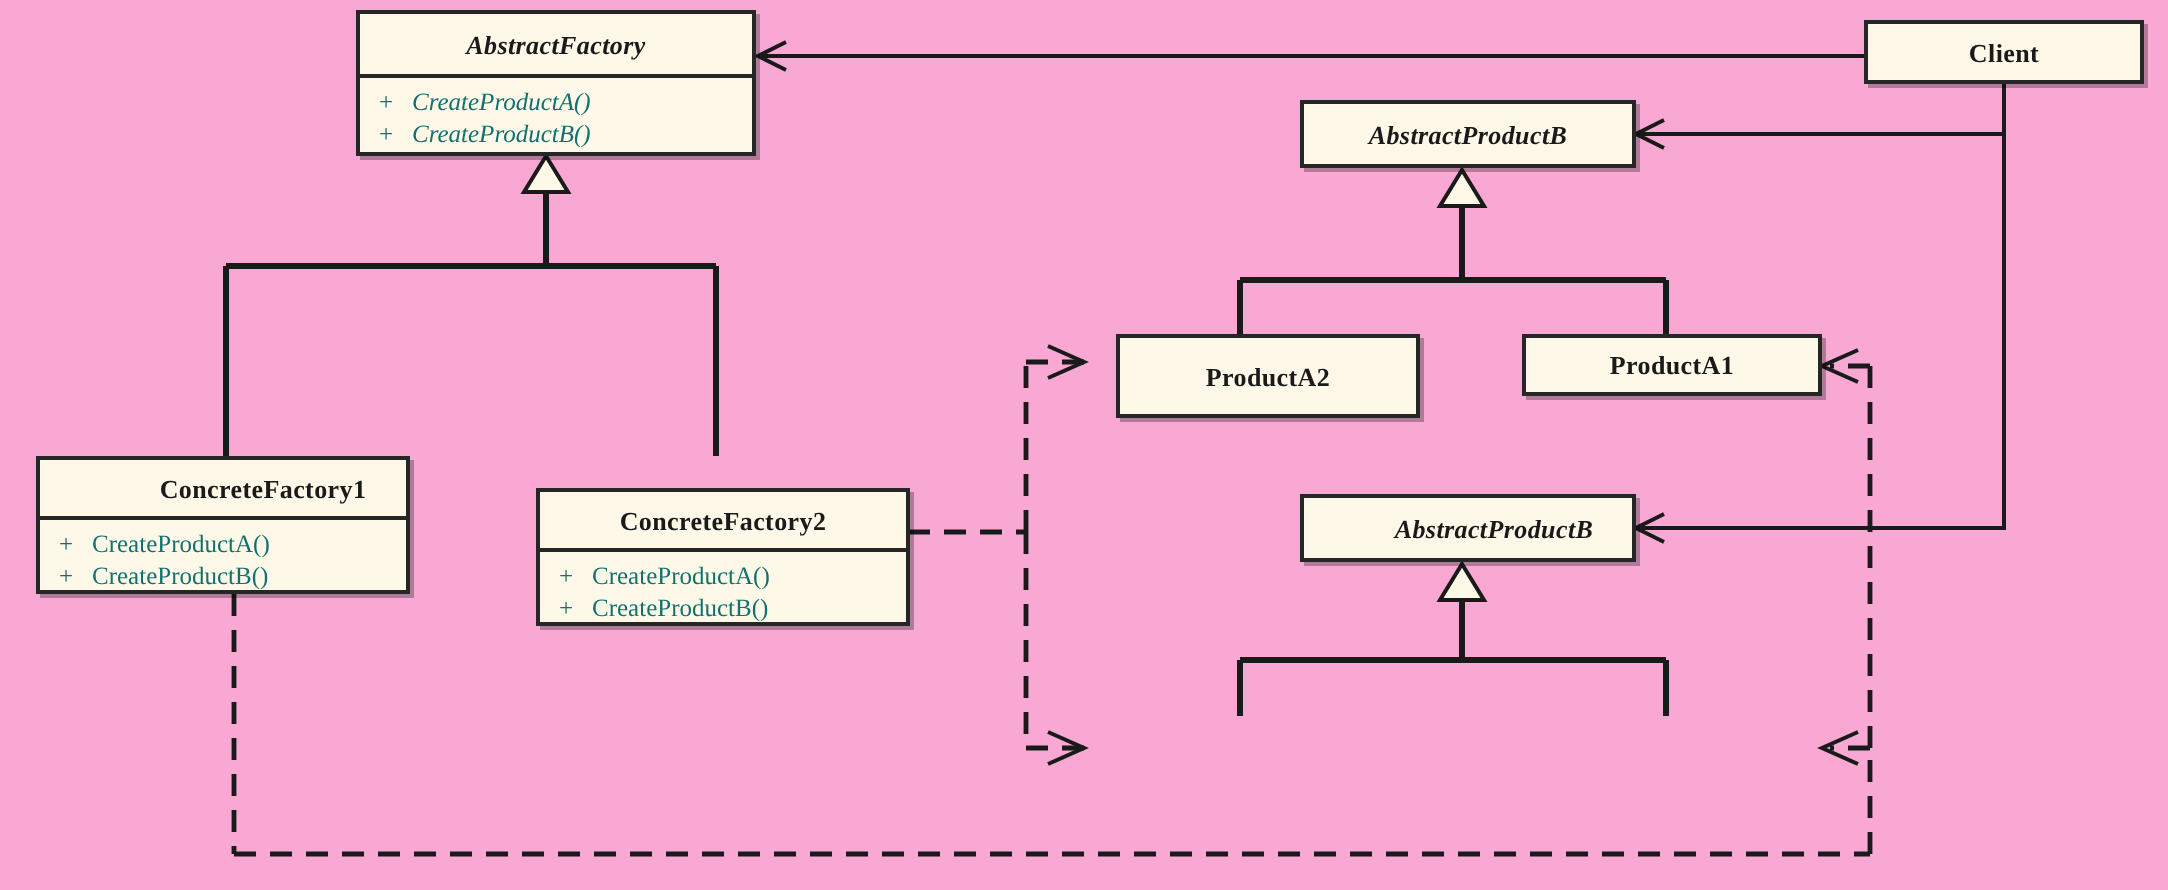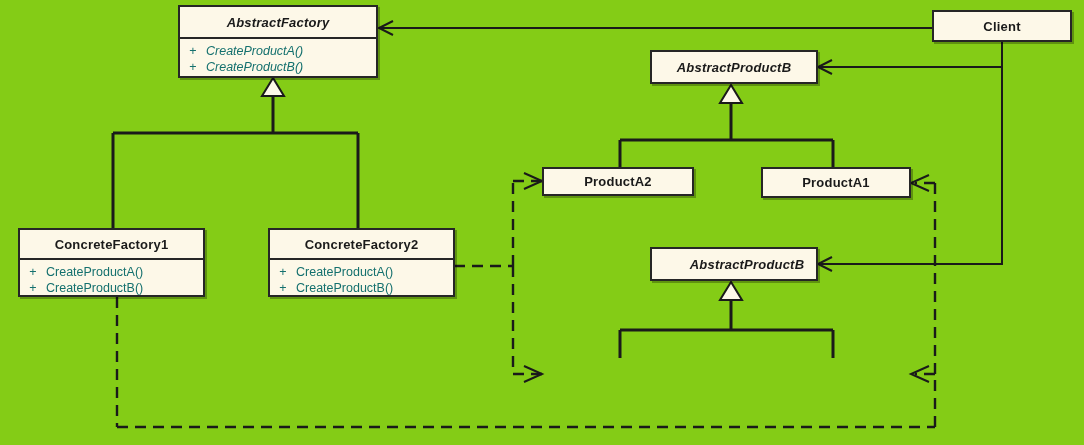--- a/index.html
+++ b/index.html
@@ -8,22 +8,23 @@
     padding: 0;
     background: #ffffff;
   }
   body {
     font-family: "Liberation Sans", sans-serif;
   }
   #diagram-root {
     position: relative;
     width: 1084px;
     height: 445px;
-    background: #84cc16;
+    background: #f9a8d4;
     overflow: hidden;
+    font-family: Liberation Serif, serif;
   }
   #edge-layer {
     position: absolute;
     left: 0;
     top: 0;
     width: 1084px;
     height: 445px;
   }
   .uml-box {
     position: absolute;
@@ -161,54 +162,54 @@
         <span class="sig">CreateProductA()</span>
       </div>
       <div class="uml-member italic">
         <span class="vis">+</span>
         <span class="sig">CreateProductB()</span>
       </div>
     </div>
   </div>
 
   <div class="uml-box" style="left:18px; top:228px; width:187px; height:69px;">
-    <div class="uml-title" style="height:28px;">ConcreteFactory1</div>
+    <div class="uml-title" style="height:28px;margin-left:20px;">ConcreteFactory1</div>
     <div class="uml-divider"></div>
     <div class="uml-members">
       <div class="uml-member roman">
         <span class="vis">+</span>
         <span class="sig">CreateProductA()</span>
       </div>
       <div class="uml-member roman">
         <span class="vis">+</span>
         <span class="sig">CreateProductB()</span>
       </div>
     </div>
   </div>
 
-  <div class="uml-box" style="left:268px; top:228px; width:187px; height:69px;">
+  <div class="uml-box" style="left:268px; top:244px; width:187px; height:69px;">
     <div class="uml-title" style="height:28px;">ConcreteFactory2</div>
     <div class="uml-divider"></div>
     <div class="uml-members">
       <div class="uml-member roman">
         <span class="vis">+</span>
         <span class="sig">CreateProductA()</span>
       </div>
       <div class="uml-member roman">
         <span class="vis">+</span>
         <span class="sig">CreateProductB()</span>
       </div>
     </div>
   </div>
 
   <div class="uml-box" style="left:650px; top:50px; width:168px; height:34px;">
     <div class="uml-title abstract" style="height:100%;">AbstractProductB</div>
   </div>
 
-  <div class="uml-box" style="left:542px; top:167px; width:152px; height:29px;">
+  <div class="uml-box" style="left:558px; top:167px; width:152px; height:42px;">
     <div class="uml-title" style="height:100%;">ProductA2</div>
   </div>
 
   <div class="uml-box" style="left:761px; top:167px; width:150px; height:31px;">
     <div class="uml-title" style="height:100%;border-radius:13px;">ProductA1</div>
   </div>
 
   <div class="uml-box" style="left:650px; top:247px; width:168px; height:34px;padding-left:26px;">
     <div class="uml-title abstract" style="height:100%;">AbstractProductB</div>
   </div>

